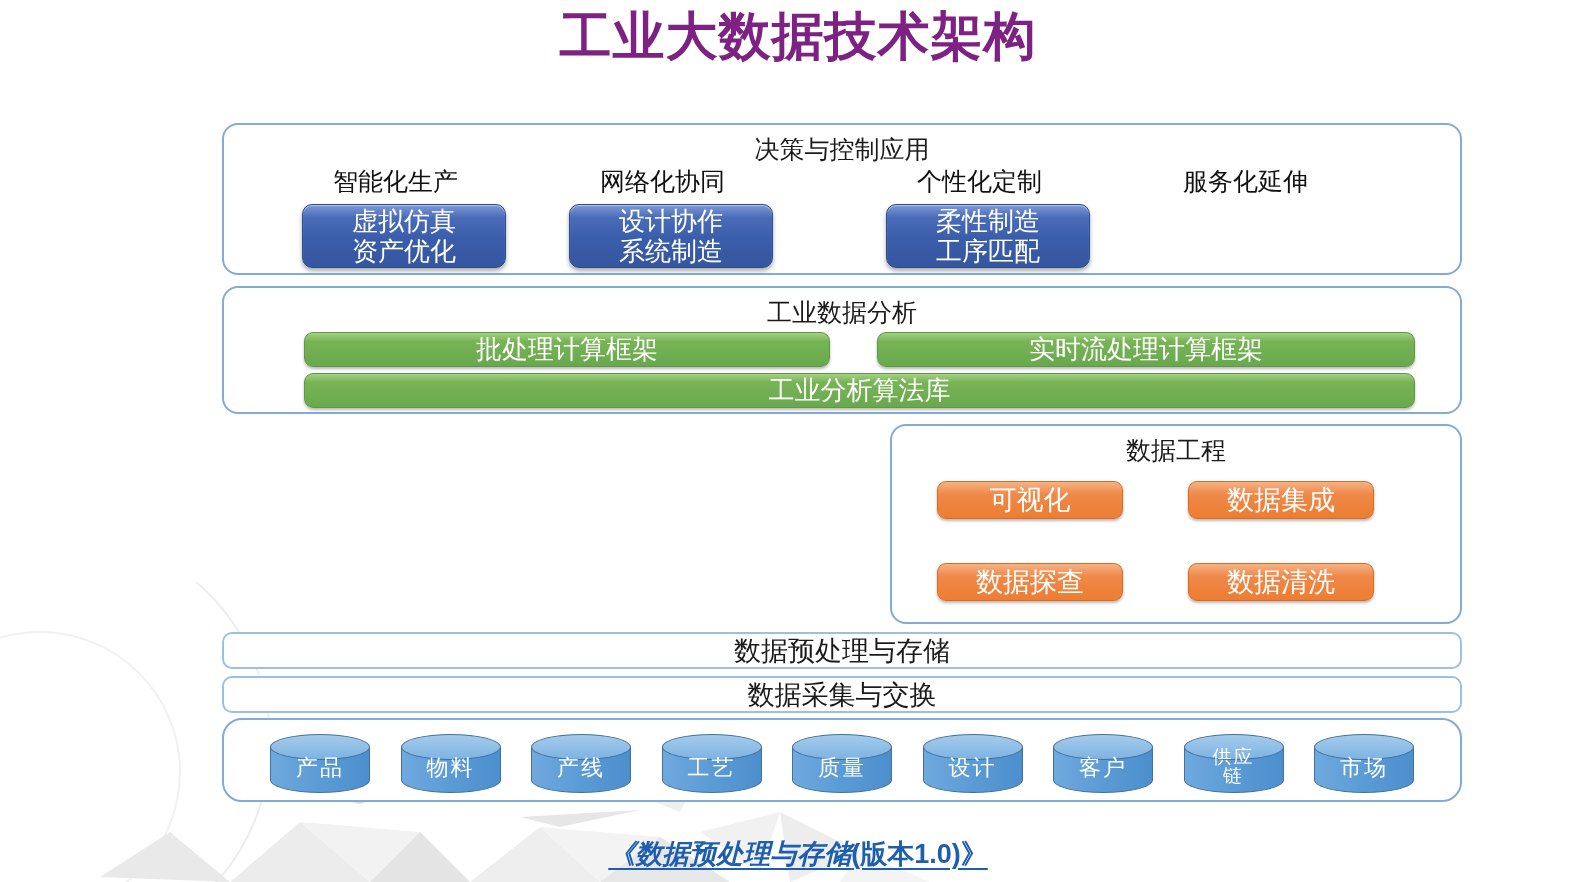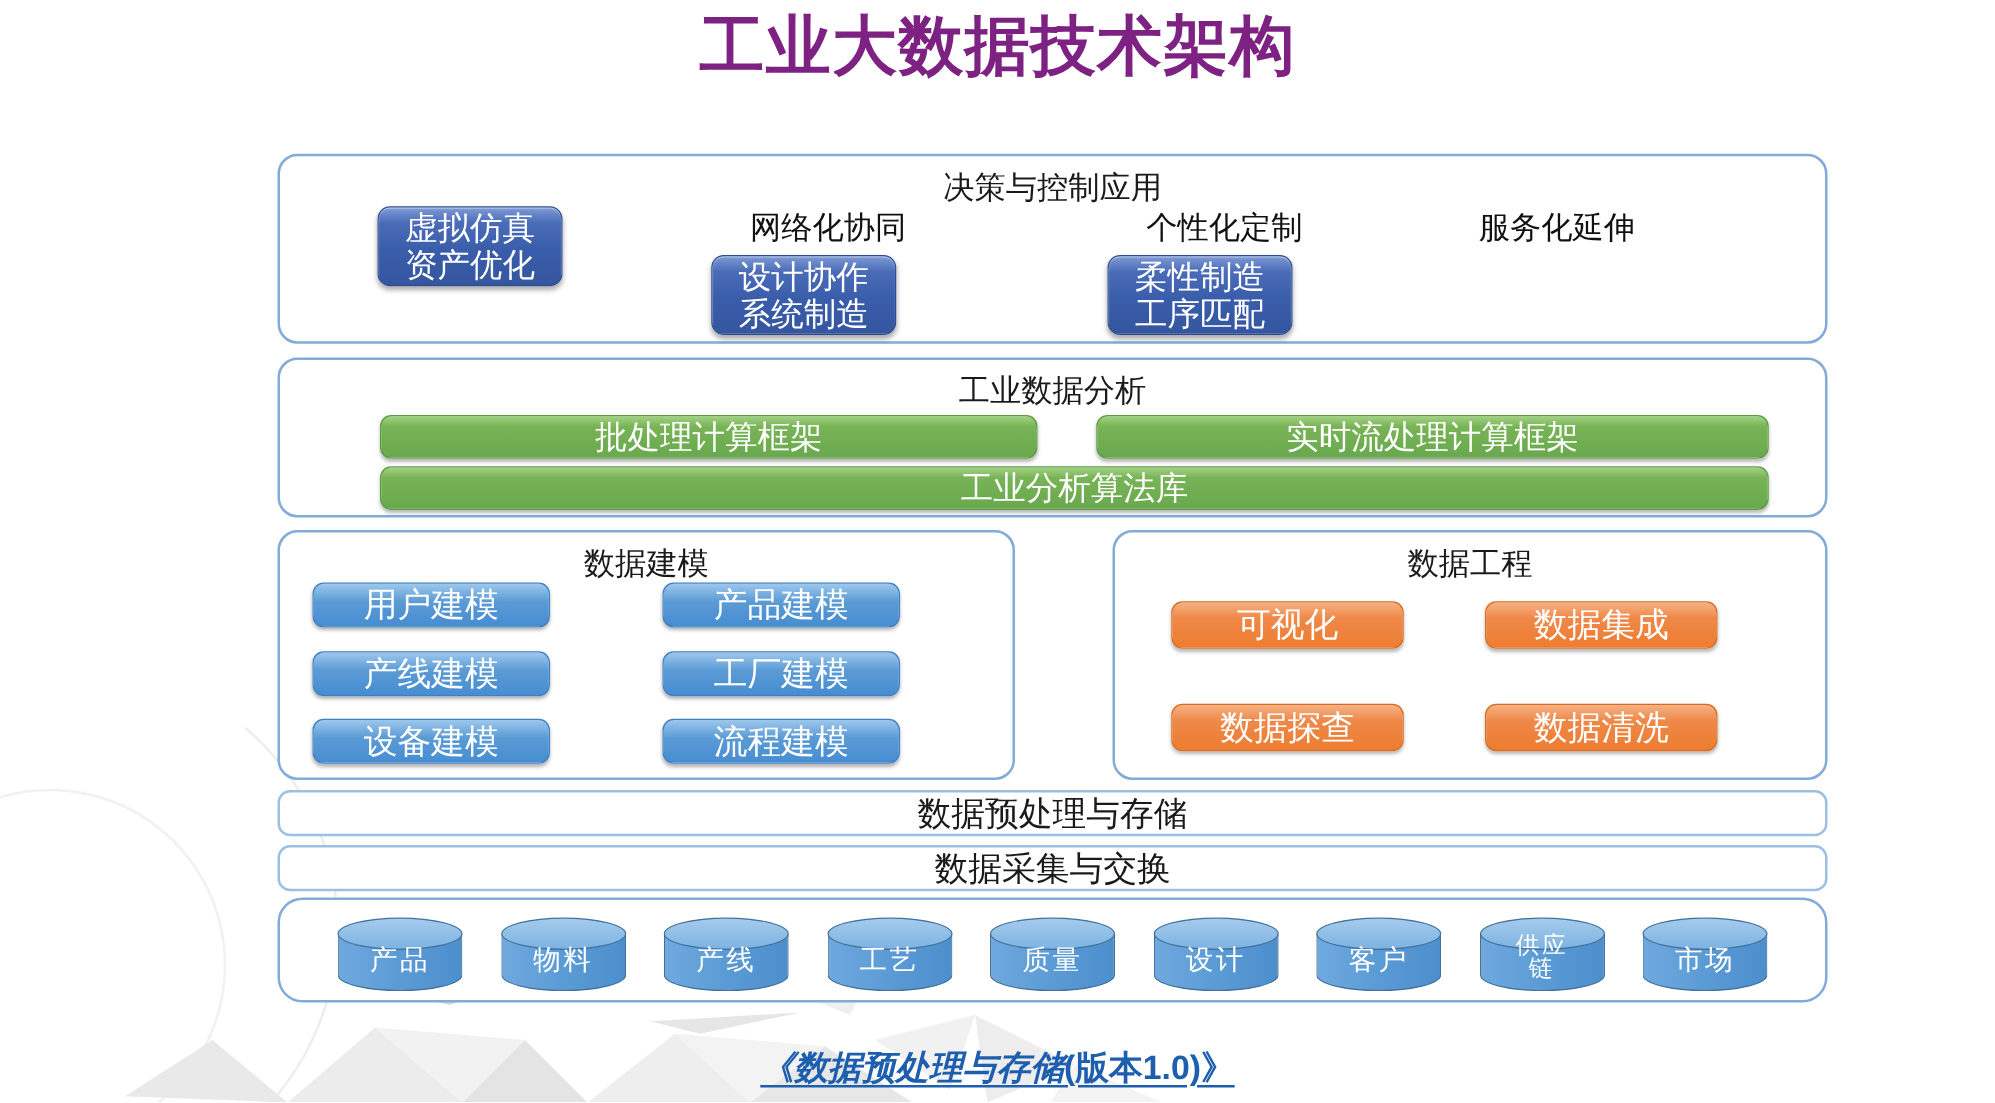--- a/index.html
+++ b/index.html
@@ -20,21 +20,21 @@
   }
   .panel-title{
     position:absolute;top:8px;left:0;width:100%;text-align:center;
     font-size:25px;font-weight:500;color:#1a1a1a;
   }
 
   
   .dec-col{position:absolute;width:187px;text-align:center;}
   .dec-header{font-size:25px;font-weight:500;color:#111;white-space:nowrap;margin-bottom:6px;}
   .btn-dark{
-    width:148px;height:64px;border-radius:10px;box-sizing:border-box;
+    width:204px;height:64px;border-radius:10px;box-sizing:border-box;
     background:linear-gradient(180deg,#7e9ad6 0%,#4a6cb8 20%,#3a5dab 55%,#35569f 100%);
     border:1px solid #2d4c8e;
     box-shadow:0 3px 4px rgba(70,70,70,.45), inset 0 1px 1px rgba(255,255,255,.45);
     color:#fff;display:flex;flex-direction:column;align-items:center;justify-content:center;
     font-size:26px;line-height:1.16;font-weight:500;
   }
 
   
   .bar-green{
     position:absolute;height:35px;border-radius:9px;box-sizing:border-box;
@@ -120,20 +120,21 @@
     <polygon points="780,230 860,270 790,300" fill="#ededed"></polygon>
     <polygon points="860,270 930,300 840,300" fill="#f4f4f4"></polygon>
   </svg>
 
   <h1 class="title">工业大数据技术架构</h1>
 
   <section class="panel" style="left:222px;top:123px;width:1240px;height:152px;">
     <div class="panel-title">决策与控制应用</div>
 
     <div class="dec-col" style="left:78px;top:40px;">
+      <div class="dec-header">智能化生产</div>
       <div class="btn-dark">
         <span>虚拟仿真</span>
         <span>资产优化</span>
       </div>
     </div>
 
     <div class="dec-col" style="left:345px;top:40px;">
       <div class="dec-header">网络化协同</div>
       <div class="btn-dark">
         <span>设计协作</span>
@@ -154,29 +155,20 @@
     </div>
   </section>
 
   <section class="panel" style="left:222px;top:286px;width:1240px;height:128px;">
     <div class="panel-title">工业数据分析</div>
     <div class="bar-green" style="left:80px;top:44px;width:526px;">批处理计算框架</div>
     <div class="bar-green" style="left:80px;top:85px;width:1111px;">工业分析算法库</div>
     <div class="bar-green" style="left:653px;top:44px;width:538px;">实时流处理计算框架</div>
   </section>
 
-  <section class="panel" style="left:222px;top:424px;width:590px;height:200px;">
-    <div class="panel-title">数据建模</div>
-    <div class="btn-blue" style="left:26px;top:40px;">用户建模</div>
-    <div class="btn-blue" style="left:306px;top:40px;">产品建模</div>
-    <div class="btn-blue" style="left:26px;top:95px;">产线建模</div>
-    <div class="btn-blue" style="left:306px;top:95px;">工厂建模</div>
-    <div class="btn-blue" style="left:26px;top:149px;">设备建模</div>
-    <div class="btn-blue" style="left:306px;top:149px;">流程建模</div>
-  </section>
 
   <section class="panel" style="left:890px;top:424px;width:572px;height:200px;">
     <div class="panel-title">数据工程</div>
     <div class="btn-orange" style="left:45px;top:55px;">可视化</div>
     <div class="btn-orange" style="left:296px;top:55px;">数据集成</div>
     <div class="btn-orange" style="left:45px;top:137px;">数据探查</div>
     <div class="btn-orange" style="left:296px;top:137px;">数据清洗</div>
   </section>
 
   <div class="row-thin" style="top:632px;">数据预处理与存储</div>

